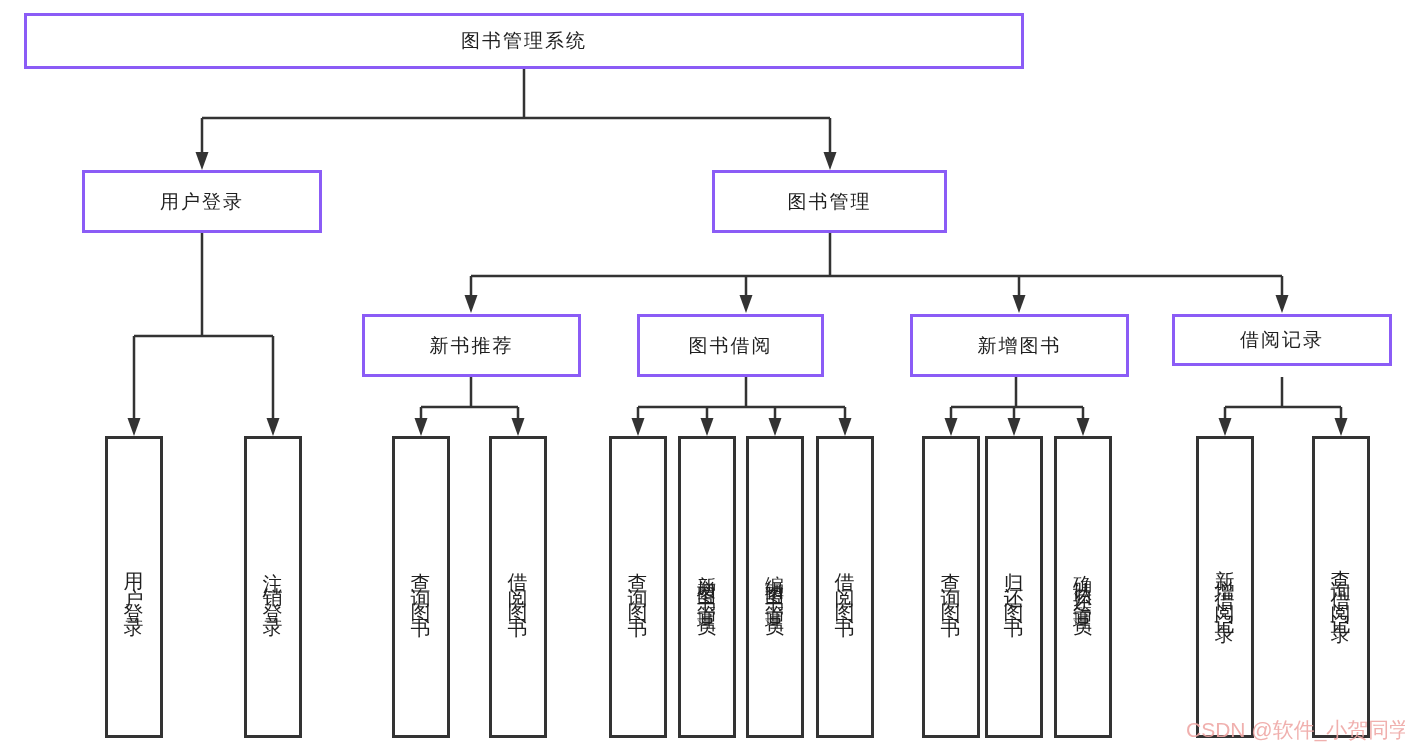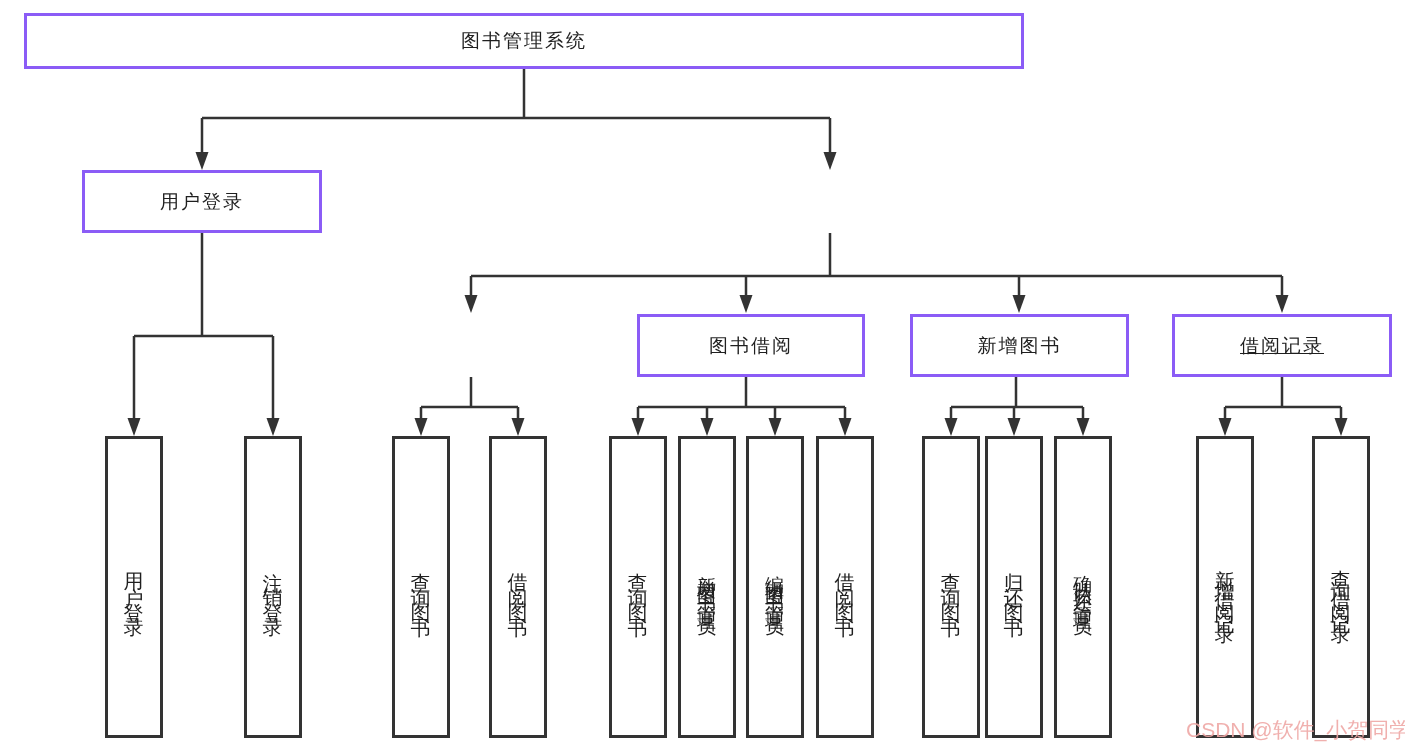--- a/index.html
+++ b/index.html
@@ -94,24 +94,26 @@
       <polygon points="1007.5,418 1020.5,418 1014,436"></polygon>
       <polygon points="1076.5,418 1089.5,418 1083,436"></polygon>
       <polygon points="1218.5,418 1231.5,418 1225,436"></polygon>
       <polygon points="1334.5,418 1347.5,418 1341,436"></polygon>
     </g>
   </svg>
 
   <div class="hbox" style="left:24px; top:13px; width:1000px; height:56px;">图书管理系统</div>
 
   <div class="hbox" style="left:82px; top:170px; width:240px; height:63px;">用户登录</div>
+  <div class="hbox" style="left:712px; top:170px; width:235px; height:63px;">图书管理</div>
 
-  <div class="hbox" style="left:637px; top:314px; width:228px; height:63px;">图书借阅</div>
+  <div class="hbox" style="left:362px; top:314px; width:219px; height:63px;">新书推荐</div>
+  <div class="hbox" style="left:637px; top:314px; width:187px; height:63px;">图书借阅</div>
   <div class="hbox" style="left:910px; top:314px; width:219px; height:63px;">新增图书</div>
-  <div class="hbox" style="left:1172px; top:314px; width:220px; height:63px;text-decoration:underline;">借阅记录</div>
+  <div class="hbox" style="left:1172px; top:314px; width:220px; height:52px;">借阅记录</div>
 
   <div class="vbox ls-4" style="left:105px;">用户登录</div>
   <div class="vbox ls-4" style="left:244px;">注销登录</div>
 
   <div class="vbox ls-4" style="left:392px;">查询图书</div>
   <div class="vbox ls-4" style="left:489px;">借阅图书</div>
 
   <div class="vbox ls-4" style="left:609px;">查询图书</div>
   <div class="vbox ls-9" style="left:678px;">新增图书（管理员）</div>
   <div class="vbox ls-9" style="left:746px;">编辑图书（管理员）</div>

